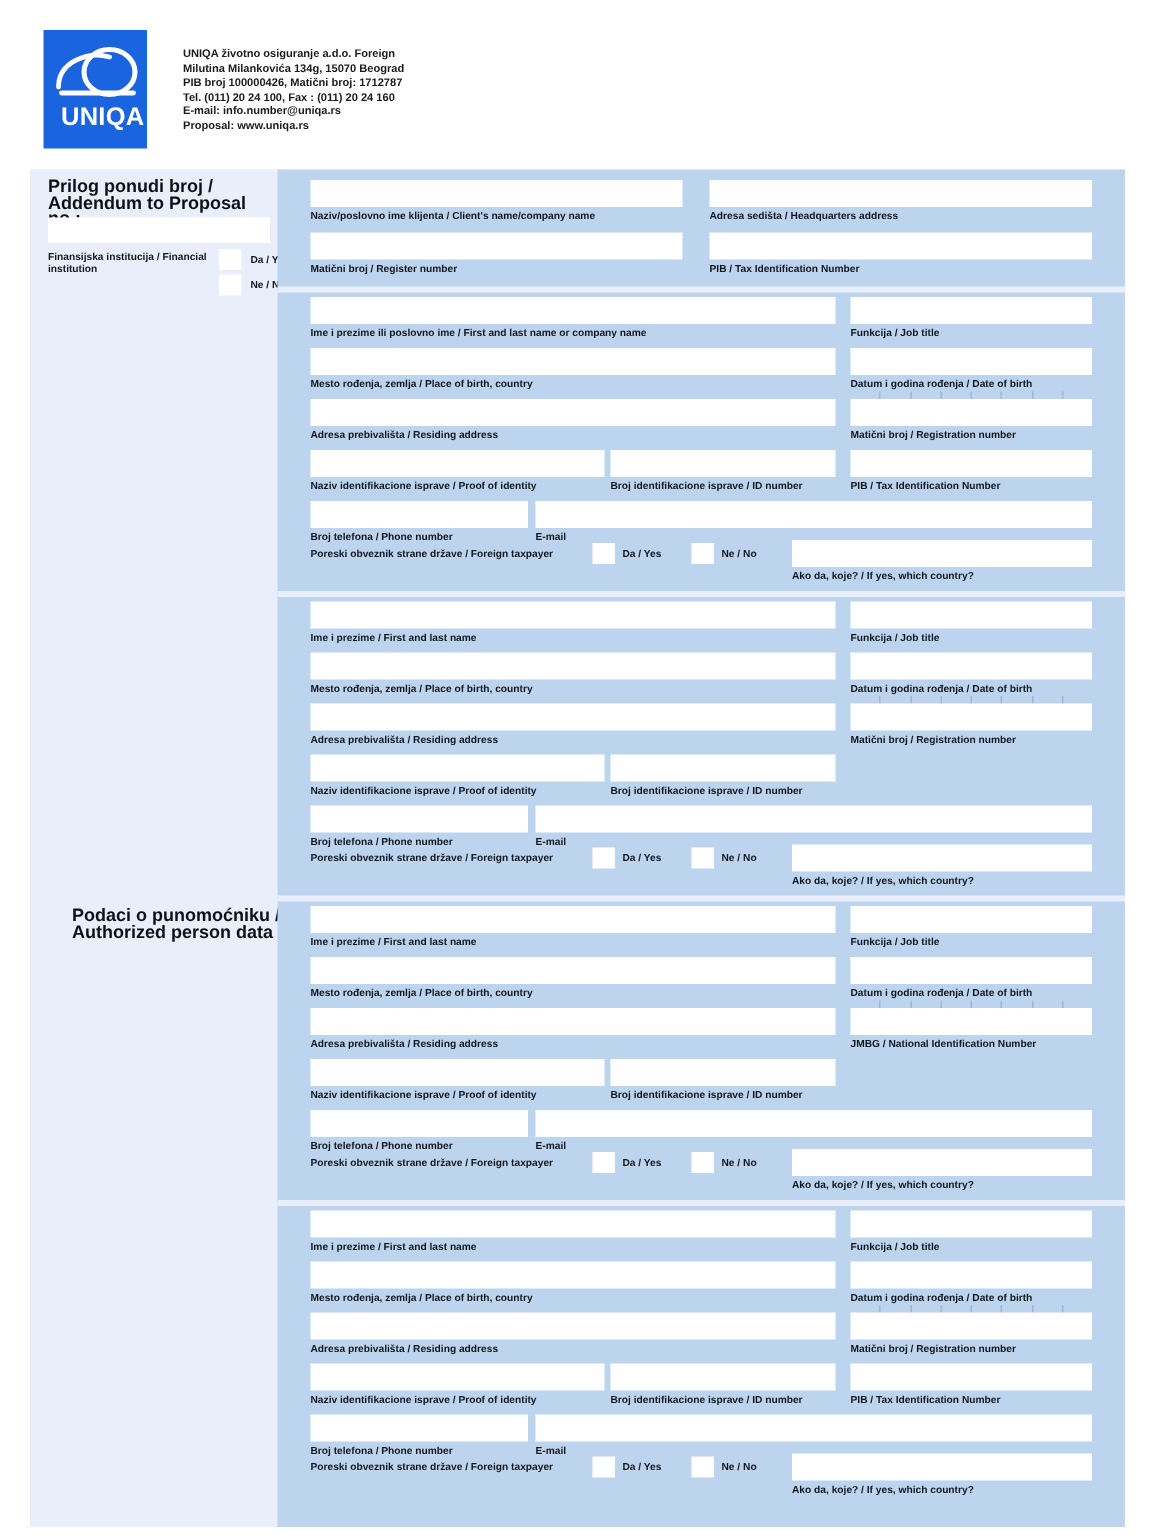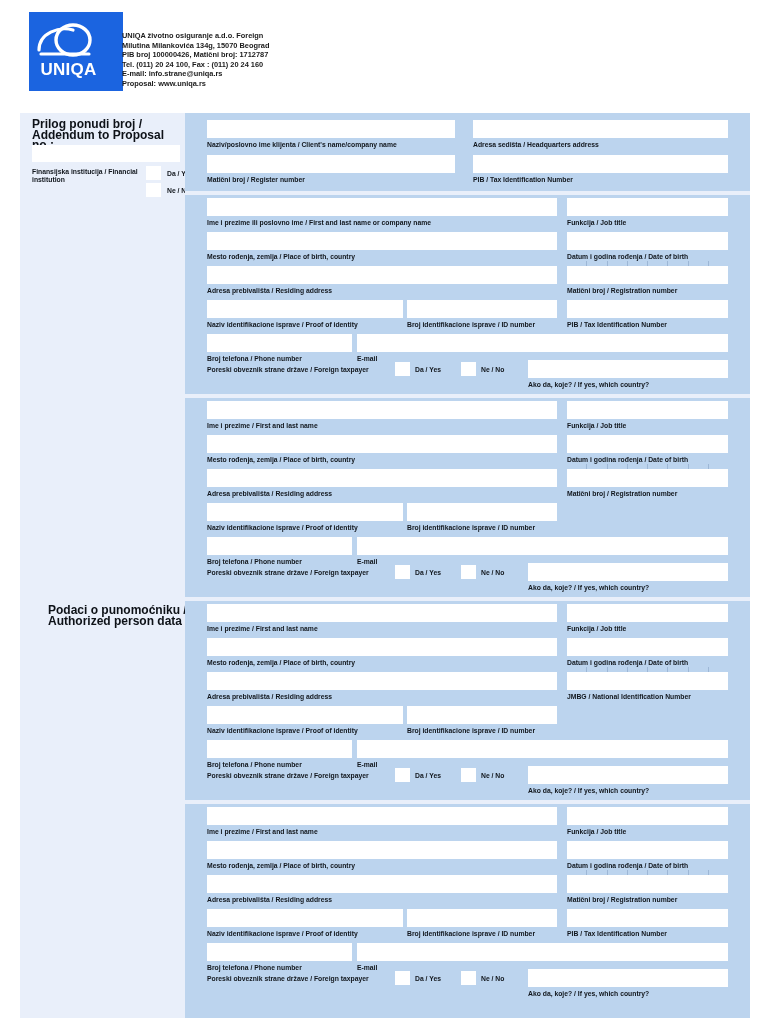--- a/index.html
+++ b/index.html
@@ -13,21 +13,21 @@
     background:#ffffff;
     overflow:hidden;
   }
 
   
   .header{
     position:absolute;left:0;top:0;width:770px;height:110px;
     background:#ffffff;
   }
   .logo-box{
-    position:absolute;left:29px;top:12px;width:94px;height:79px;
+    position:absolute;left:29px;top:20px;width:69px;height:79px;
     background:#1b64e0;
   }
   .logo-mark{
     position:absolute;left:0;top:8px;width:79px;height:44px;
   }
   .logo-word{
     position:absolute;left:0;top:48px;width:79px;
     text-align:center;color:#ffffff;
     font-size:17px;font-weight:bold;letter-spacing:.2px;
     font-family:"Liberation Sans",sans-serif;
@@ -108,21 +108,21 @@
         <path d="M12 34 H60" stroke="#ffffff" stroke-width="3.2" stroke-linecap="round"></path>
       </svg>
       <div class="logo-word">UNIQA</div>
     </div>
 
     <div class="company-block">
       <div>UNIQA životno osiguranje a.d.o. Foreign</div>
       <div>Milutina Milankovića 134g, 15070 Beograd</div>
       <div>PIB broj 100000426, Matični broj: 1712787</div>
       <div>Tel. (011) 20 24 100, Fax : (011) 20 24 160</div>
-      <div>E-mail: info.strane@uniqa.rs</div>
+      <div>E-mail: info.number@uniqa.rs</div>
       <div>Proposal: www.uniqa.rs</div>
     </div>
 
   </div>
 
   <div class="sheet">
 
     <div class="label-col"></div>
 
     <div class="sec-title" style="left:12px;top:6px;width:150px;">Prilog ponudi broj / Addendum to Proposal no.:</div>

